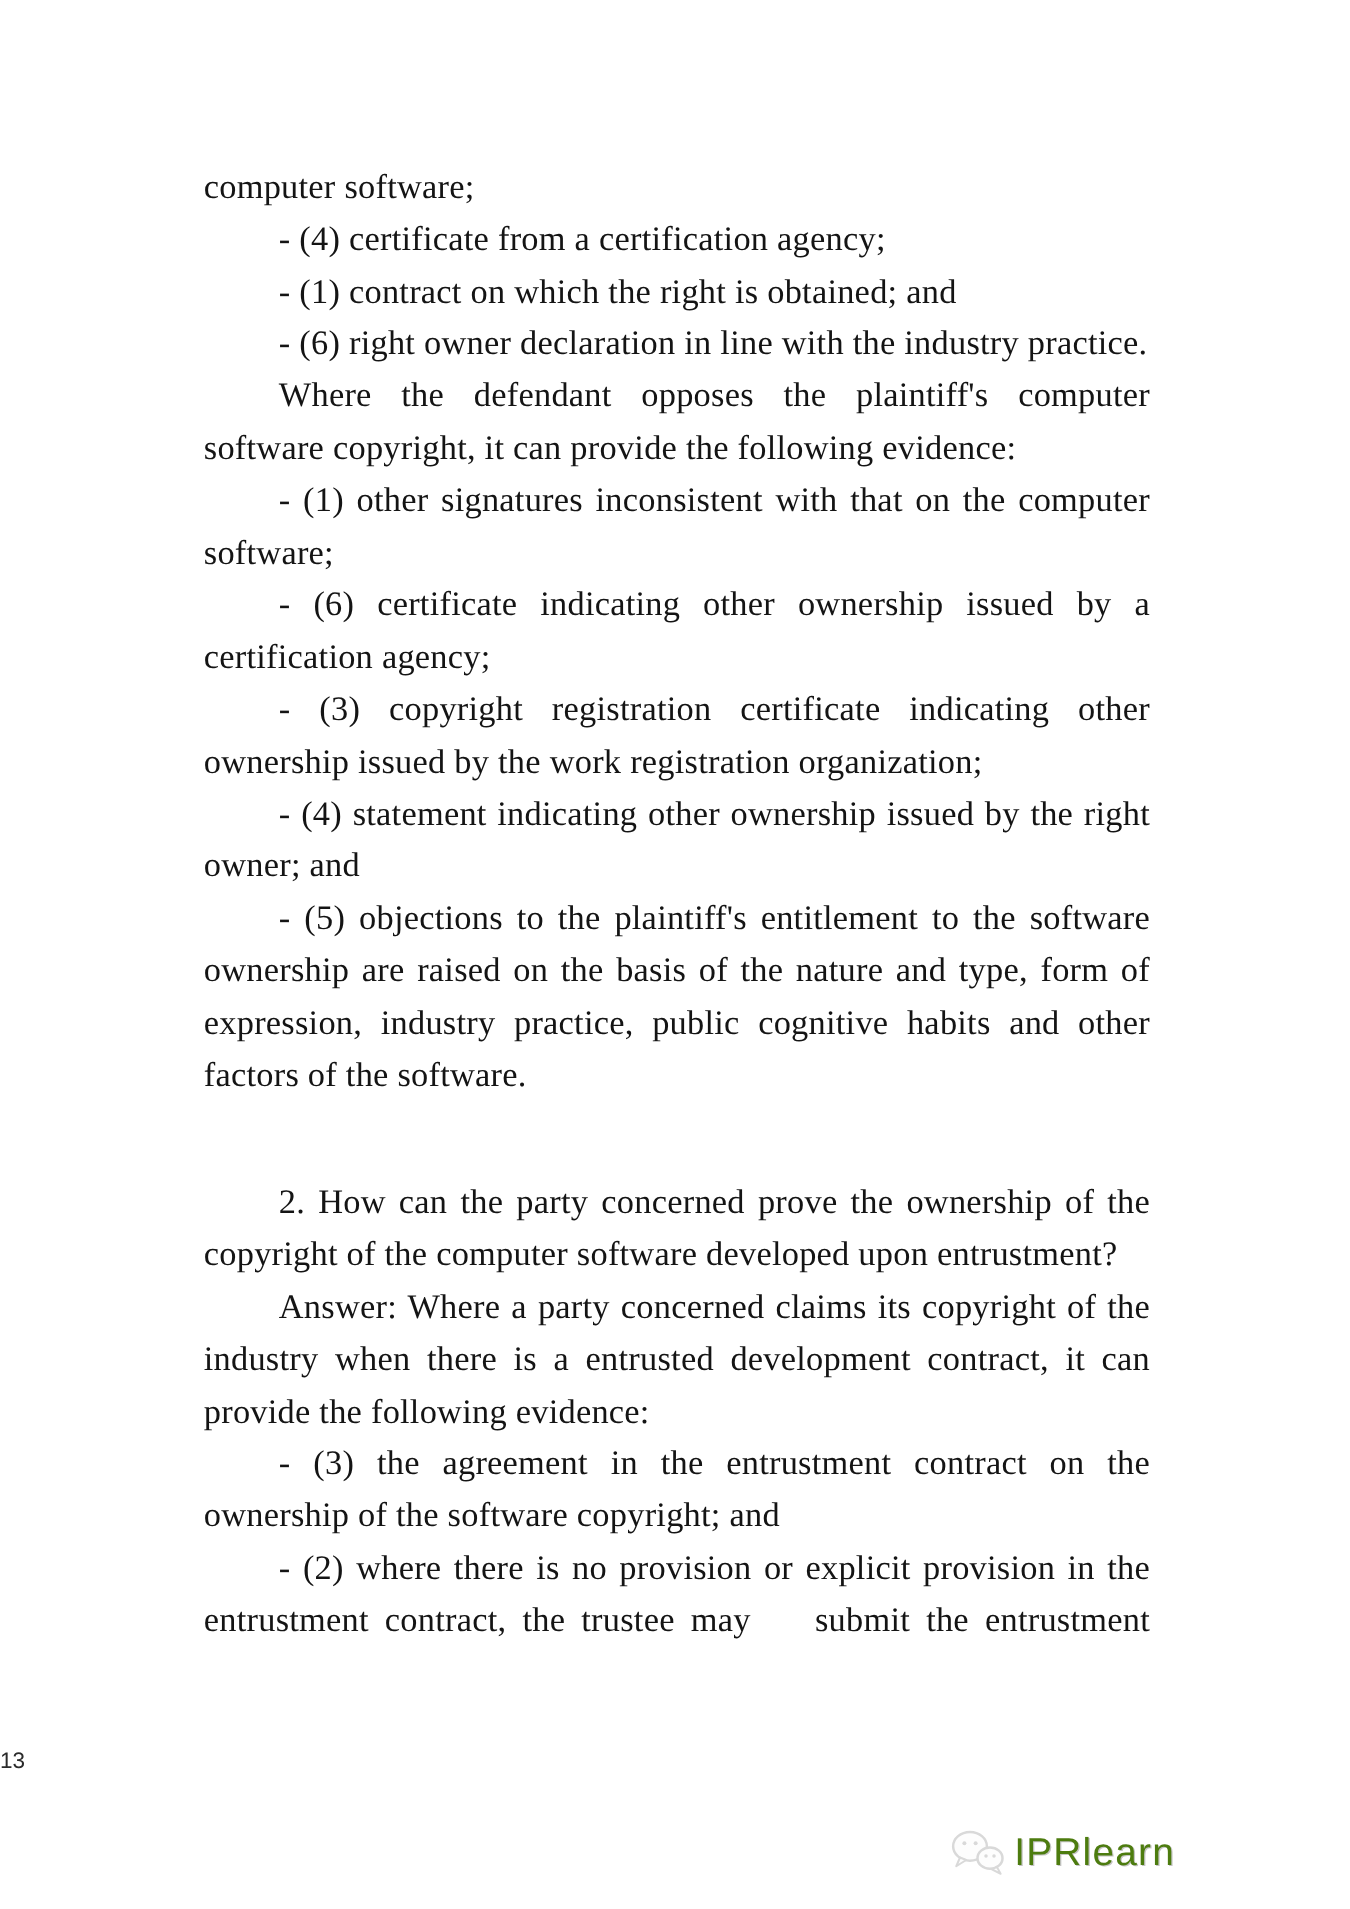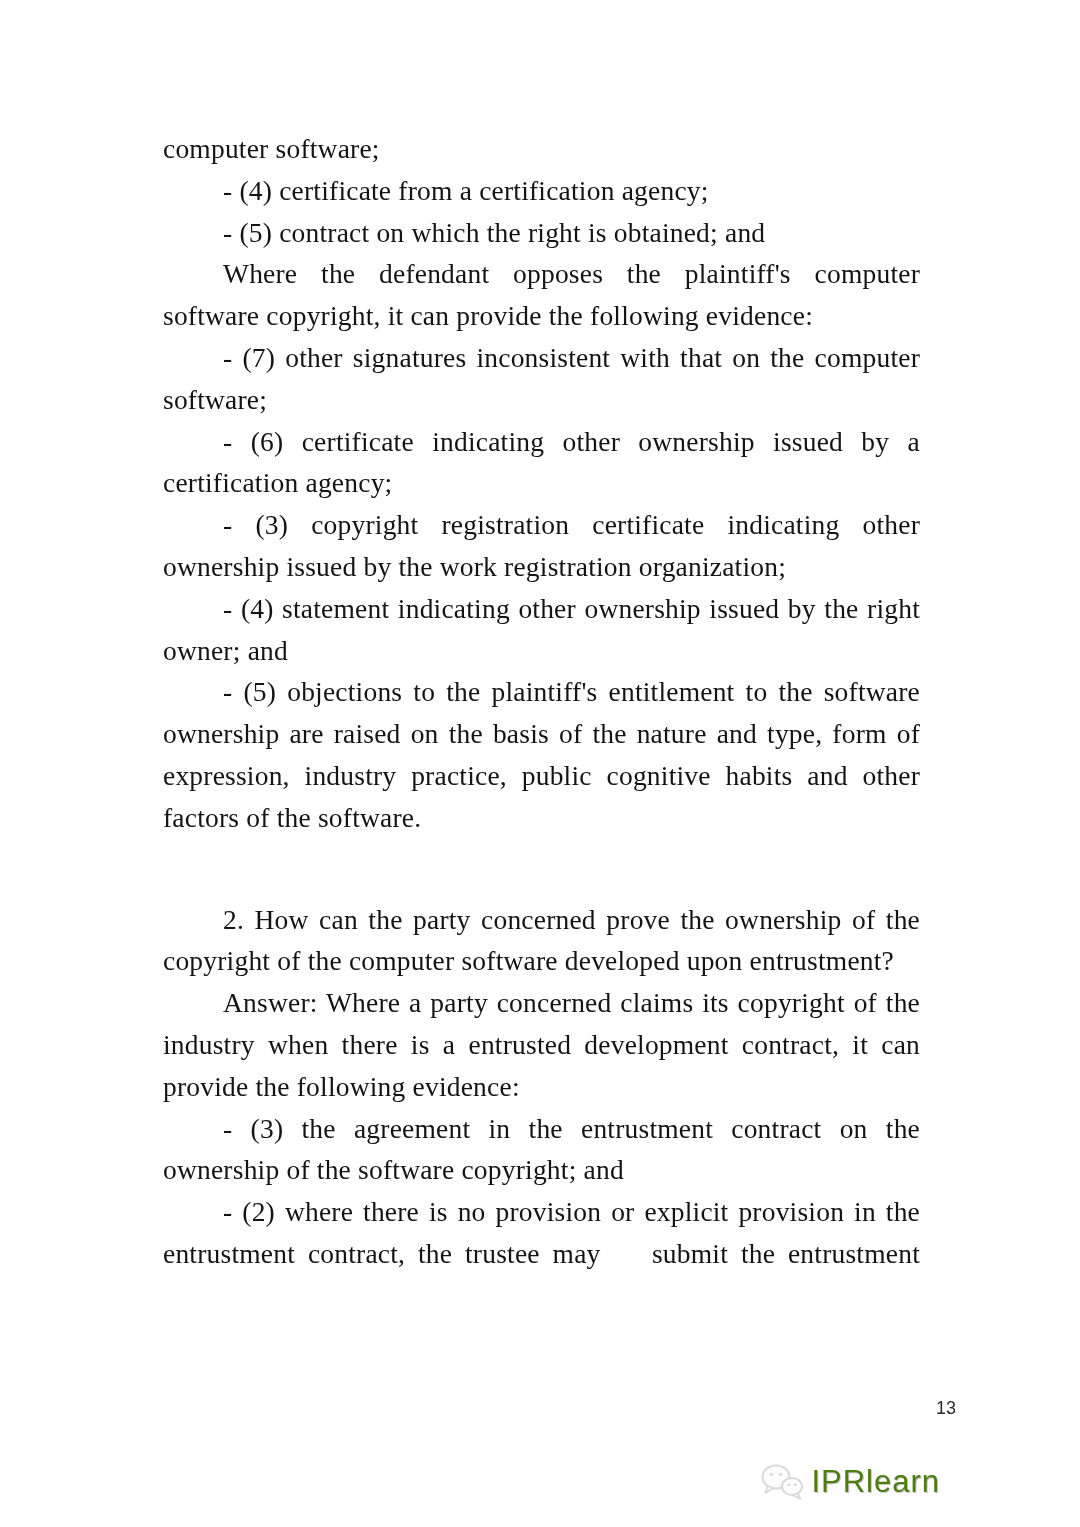--- a/index.html
+++ b/index.html
@@ -37,21 +37,21 @@
     margin-top: 60px;
   }
   .content p.justify-last {
     text-align-last: justify;
   }
   .page-number {
     position: absolute;
     left: 0;
     right: 0;
     top: 1398px;
-    text-align: right;
+    text-align: left;
     font-family: "Liberation Sans", sans-serif;
     font-size: 18px;
     color: #2b2b2b;
   }
   .watermark {
     position: absolute;
     top: 1462px;
     right: 16px;
     display: flex;
     align-items: center;
@@ -72,23 +72,24 @@
   }
 </style>
 </head>
 <body>
 
 <div class="page">
 
   <main class="content" id="paragraph-container">
       <p>computer software;</p>
       <p class="indent">- (4) certificate from a certification agency;</p>
-      <p class="indent">- (5) contract on which the right is obtained; and</p>
+      <p class="indent">- (1) contract on which the right is obtained; and</p>
+      <p class="indent">- (6) right owner declaration in line with the industry practice.</p>
       <p class="indent">Where the defendant opposes the plaintiff's computer software copyright, it can provide the following evidence:</p>
-      <p class="indent">- (7) other signatures inconsistent with that on the computer software;</p>
+      <p class="indent">- (1) other signatures inconsistent with that on the computer software;</p>
       <p class="indent">- (6) certificate indicating other ownership issued by a certification agency;</p>
       <p class="indent">- (3) copyright registration certificate indicating other ownership issued by the work registration organization;</p>
       <p class="indent">- (4) statement indicating other ownership issued by the right owner; and</p>
       <p class="indent">- (5) objections to the plaintiff's entitlement to the software ownership are raised on the basis of the nature and type, form of expression, industry practice, public cognitive habits and other factors of the software.</p>
       <p class="indent gap-before">2. How can the party concerned prove the ownership of the copyright of the computer software developed upon entrustment?</p>
       <p class="indent">Answer: Where a party concerned claims its copyright of the industry when there is a entrusted development contract, it can provide the following evidence:</p>
       <p class="indent">- (3) the agreement in the entrustment contract on the ownership of the software copyright; and</p>
       <p class="indent justify-last">- (2) where there is no provision or explicit provision in the entrustment contract, the trustee may &nbsp;&nbsp; submit the entrustment</p>
     </main>
 

